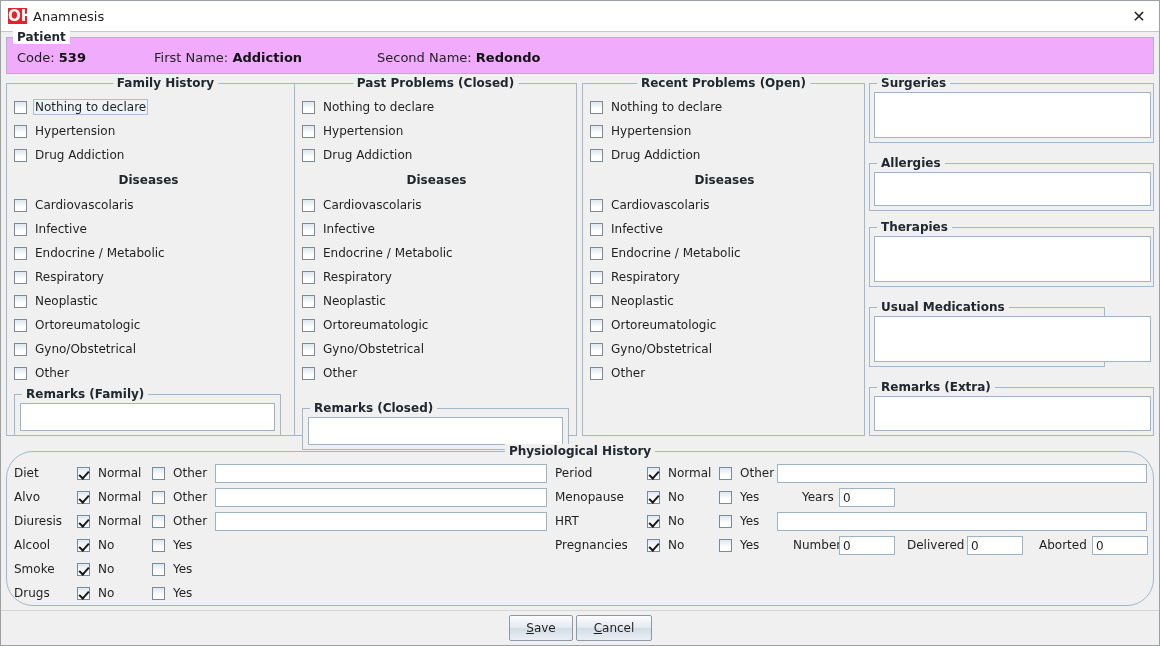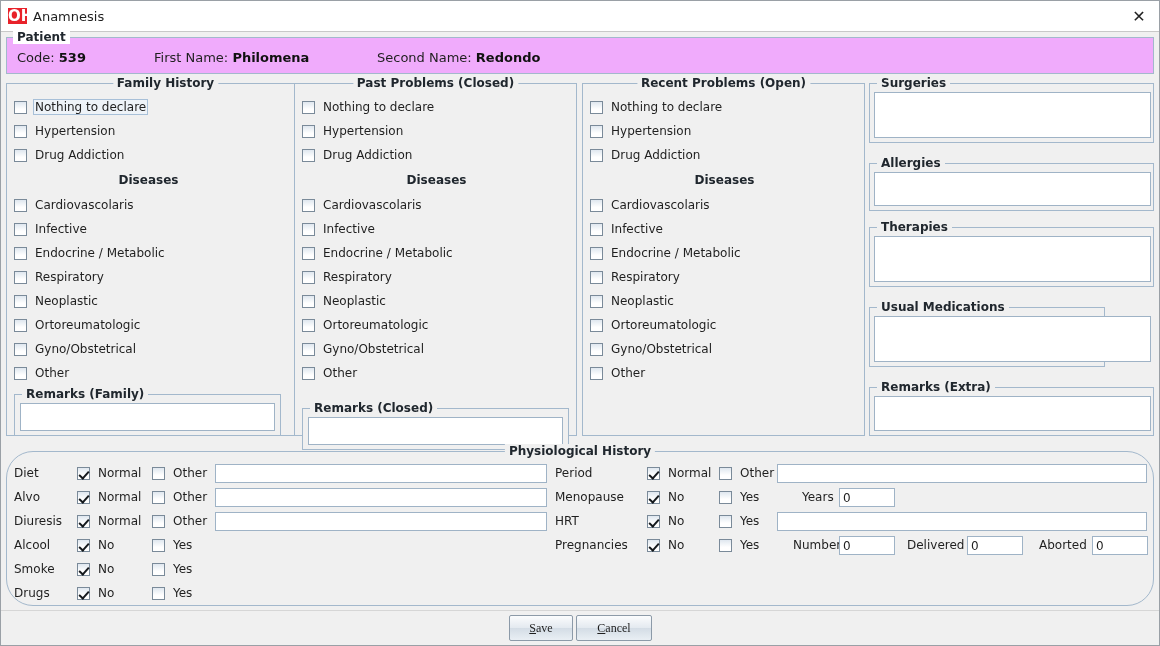--- a/index.html
+++ b/index.html
@@ -144,21 +144,20 @@
   
   .btn {
     position: absolute;
     height: 26px;
     background: linear-gradient(180deg,#fbfcfd 0%,#e4eaf0 48%,#d3dce5 50%,#e9eff4 100%);
     border: 1px solid #8c9aa8;
     border-radius: 2px;
     font-size: 12px; color: #1f1f1f;
     text-align: center; line-height: 24px;
     cursor: pointer;
-    font-family: Liberation Serif, serif;
   }
   .btn u { text-decoration: underline; }
   #footer-sep {
     position: absolute; left: 0; top: 609px;
     width: 1158px; height: 1px; background: #d6d6d6;
   }
 </style>
 </head>
 <body>
 
@@ -171,21 +170,21 @@
   </div>
 
   <div class="grp" id="patient">
     <div class="grp-title left">Patient</div>
     <div class="pfield" style="left:10px;">
       <span>Code:</span>
       <b>539</b>
     </div>
     <div class="pfield" style="left:147px;">
       <span>First Name:</span>
-      <b>Philomena</b>
+      <b>Addiction</b>
     </div>
     <div class="pfield" style="left:370px;">
       <span>Second Name:</span>
       <b>Redondo</b>
     </div>
   </div>
 
   <div id="cols-host">
       <div class="grp" style="left: 5px; top: 82px; width: 319px; height: 353px; padding-left: 36px;">
         <div class="grp-title center">Family History</div>

